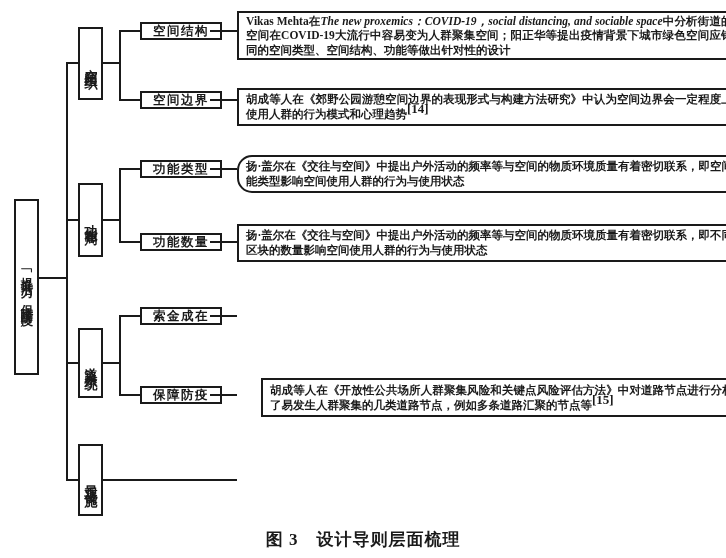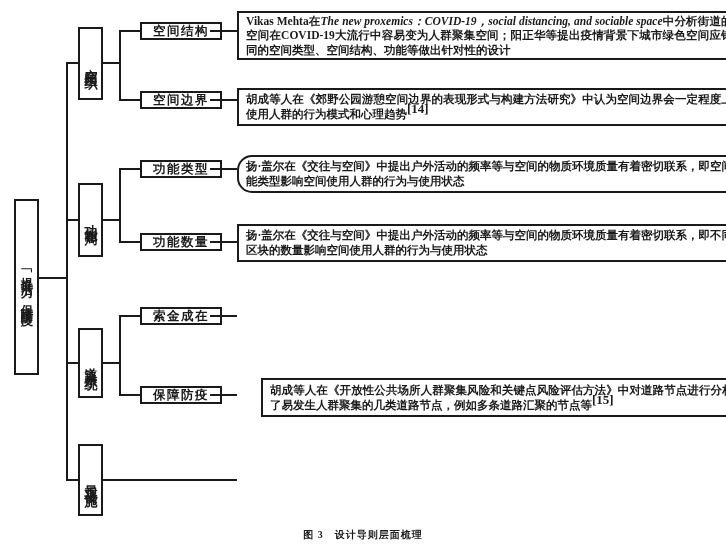--- a/index.html
+++ b/index.html
@@ -24,21 +24,21 @@
   }
   .tbox{
     left:237px;width:528px;display:flex;align-items:center;
     font-size:11.5px;line-height:14.6px;font-weight:600;
     padding:17px 7px;text-align:justify;
   }
   .tbox sup{font-size:13px;line-height:0;}
   .tbox i{font-family:"Liberation Serif","DejaVu Serif",serif;}
   .caption{
     position:absolute;left:0;top:528px;width:726px;text-align:center;
-    font-size:10px;font-weight:bold;letter-spacing:1px;
+    font-size:17px;font-weight:bold;letter-spacing:1px;
   }
 </style>
 </head>
 <body>
 
 <div class="canvas">
 
   <div class="box vtext root">
     <span>「提升活力，保障防疫」</span>
   </div>

